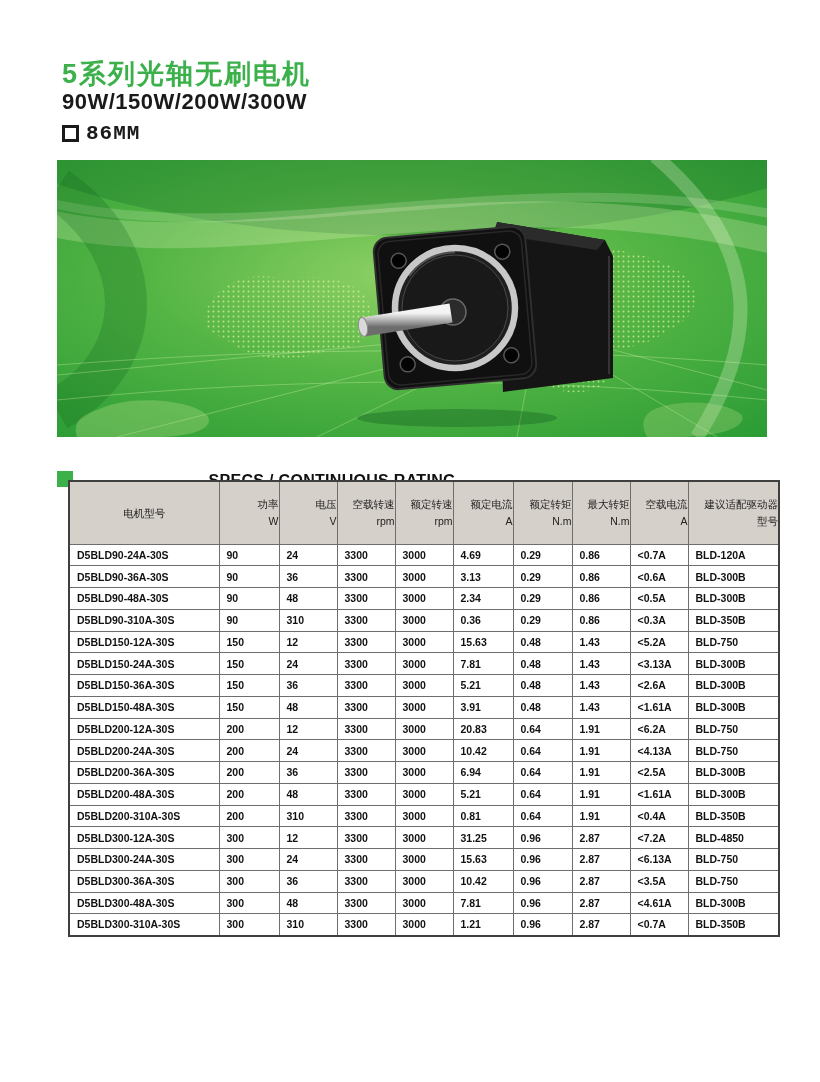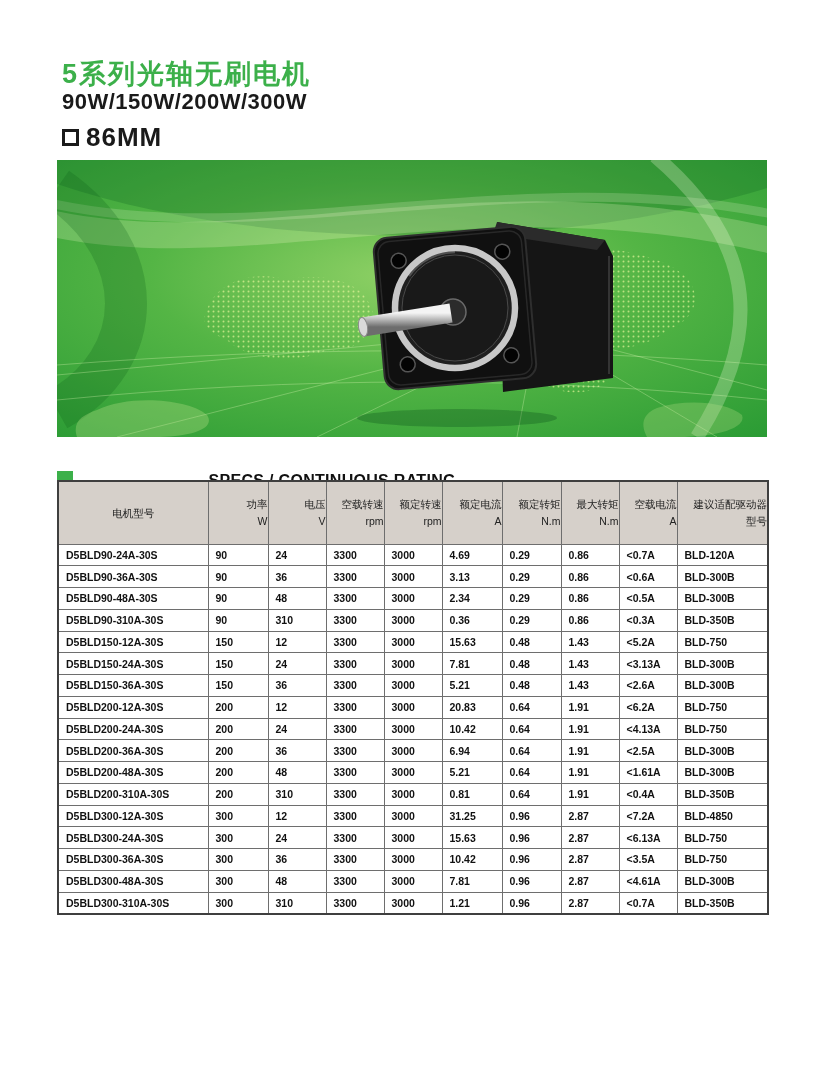--- a/index.html
+++ b/index.html
@@ -5,30 +5,30 @@
   * { margin:0; padding:0; box-sizing:border-box; }
   html,body { width:820px; height:1082px; }
   body { font-family:"Liberation Sans", sans-serif; background:#ffffff; position:relative; }
   .page { position:absolute; left:0; top:0; width:820px; height:987px; background:#fff; overflow:hidden; }
 
   .title-block { position:absolute; left:62px; top:60px; }
   .title { color:var(--accent-green,#3cb04a); font-size:27px; font-weight:bold; letter-spacing:2px; line-height:1.1; }
   .subtitle { color:#1a1a1a; font-size:22px; font-weight:bold; letter-spacing:0.5px; margin-top:0; line-height:1.1; }
   .frame-line { display:flex; align-items:center; gap:7px; margin-top:8px; }
   .frame-square { width:17px; height:17px; border:3px solid #1a1a1a; background:#fff; }
-  .frame-size { font-size:26px; font-weight:bold; color:#1a1a1a; letter-spacing:1px; }
+  .frame-size { font-size:21px; font-weight:bold; color:#1a1a1a; letter-spacing:1px;font-family:Liberation Mono, monospace; }
 
   .banner { position:absolute; left:57px; top:160px; width:710px; height:277px; display:block; }
 
   .section-header { position:absolute; left:57px; top:443px; display:flex; align-items:center; }
   .section-bullet { width:16px; height:16px; background:var(--accent-green,#3cb04a); margin-right:3px; margin-top:4px; }
   .section-title-cn { font-size:20px; font-weight:bold; color:#111; letter-spacing:1px;margin-top:40px; }
   .section-title-en { font-size:16px; font-weight:bold; color:#111; margin-left:0; padding-top:8px; letter-spacing:0.3px; }
 
-  .spec-table { position:absolute; left:57px; top:480px; width:710px; border-collapse:collapse; table-layout:fixed; border:2px solid #3f3f3f; }
+  .spec-table { position:absolute; left:68px; top:480px; width:710px; border-collapse:collapse; table-layout:fixed; border:2px solid #3f3f3f; }
   .spec-table th { background:var(--table-header-bg,#d6d0ca); border:1px solid #6e6e6e; height:63px; font-size:10.5px; font-weight:normal; color:#222; text-align:right; vertical-align:middle; padding:0 0 0 7px; line-height:1.55; }
   .spec-table th.center { text-align:center; padding:0; }
   .spec-table td { border:1px solid #6e6e6e; height:21.75px; font-size:10.5px; font-weight:bold; color:#111; padding:0 0 0 7px; vertical-align:middle; white-space:nowrap; overflow:hidden; }
 
   .page-number { position:absolute; top:1028px; left:0; width:820px; text-align:left; font-size:13px; color:#222; }
 </style>
 </head>
 <body>
 
 <div class="page">
@@ -248,20 +248,32 @@
           <td>36</td>
           <td>3300</td>
           <td>3000</td>
           <td>5.21</td>
           <td>0.48</td>
           <td>1.43</td>
           <td>&lt;2.6A</td>
           <td>BLD-300B</td>
         </tr>
         <tr>
+          <td>D5BLD150-48A-30S</td>
+          <td>150</td>
+          <td>48</td>
+          <td>3300</td>
+          <td>3000</td>
+          <td>3.91</td>
+          <td>0.48</td>
+          <td>1.43</td>
+          <td>&lt;1.61A</td>
+          <td>BLD-300B</td>
+        </tr>
+        <tr>
           <td>D5BLD200-12A-30S</td>
           <td>200</td>
           <td>12</td>
           <td>3300</td>
           <td>3000</td>
           <td>20.83</td>
           <td>0.64</td>
           <td>1.91</td>
           <td>&lt;6.2A</td>
           <td>BLD-750</td>

